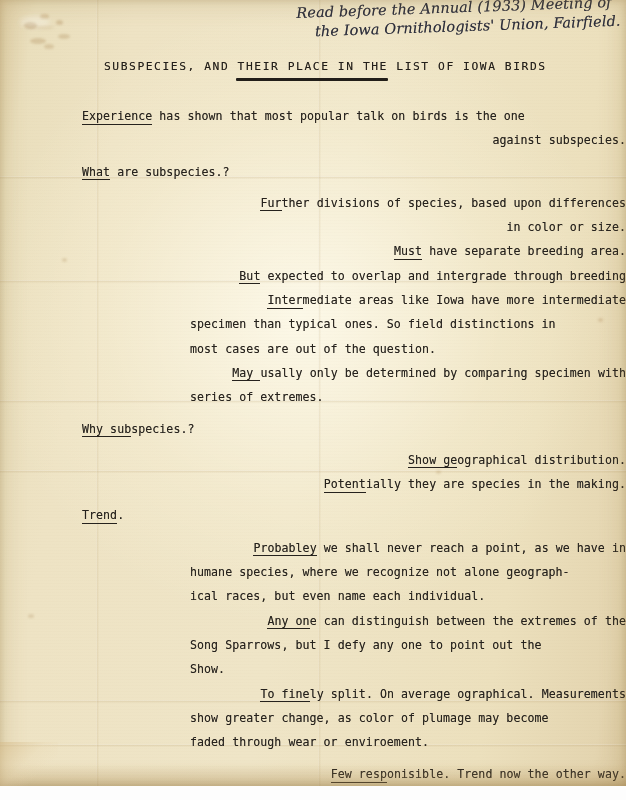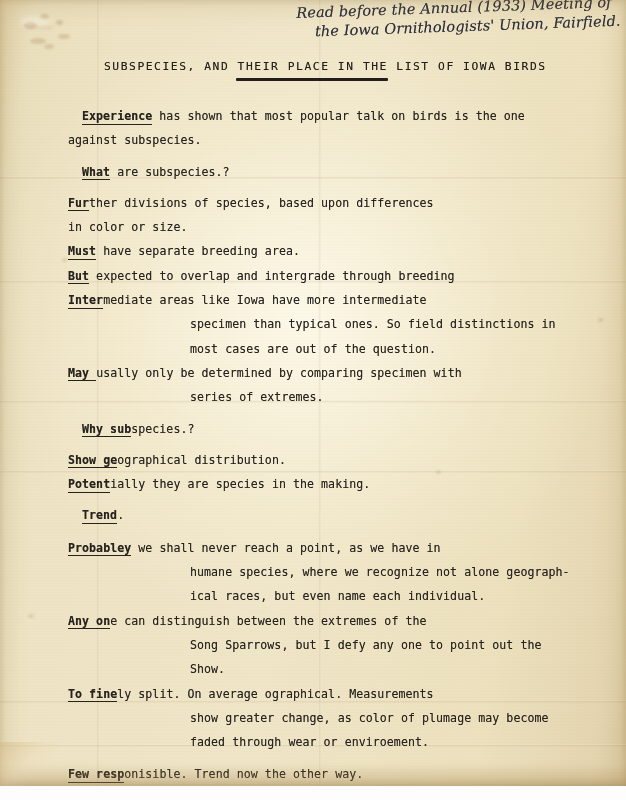--- a/index.html
+++ b/index.html
@@ -182,27 +182,26 @@
     white-space: pre;
     text-shadow: 0 0 0.45px rgba(38,34,29,0.45);
   }
   .line.gap {
     margin-top: 7px;
   }
   .line.gap-lg {
     margin-top: 8px;
   }
   .ind0 { padding-left: 82px; }
-  .ind1 { padding-left: 68px; }
+  .ind1 { padding-left: 101px; text-align: right; }
   .ind2 { padding-left: 190px; }
 
   .u {
     border-bottom: 1.5px solid #26221d;
     padding-bottom: 0.5px;
-    font-weight: bold;
   }
 
   
   .grain {
     position: absolute;
     left: 0; top: 0;
     width: 626px; height: 788px;
     opacity: 0.35;
     pointer-events: none;
     background-image:

